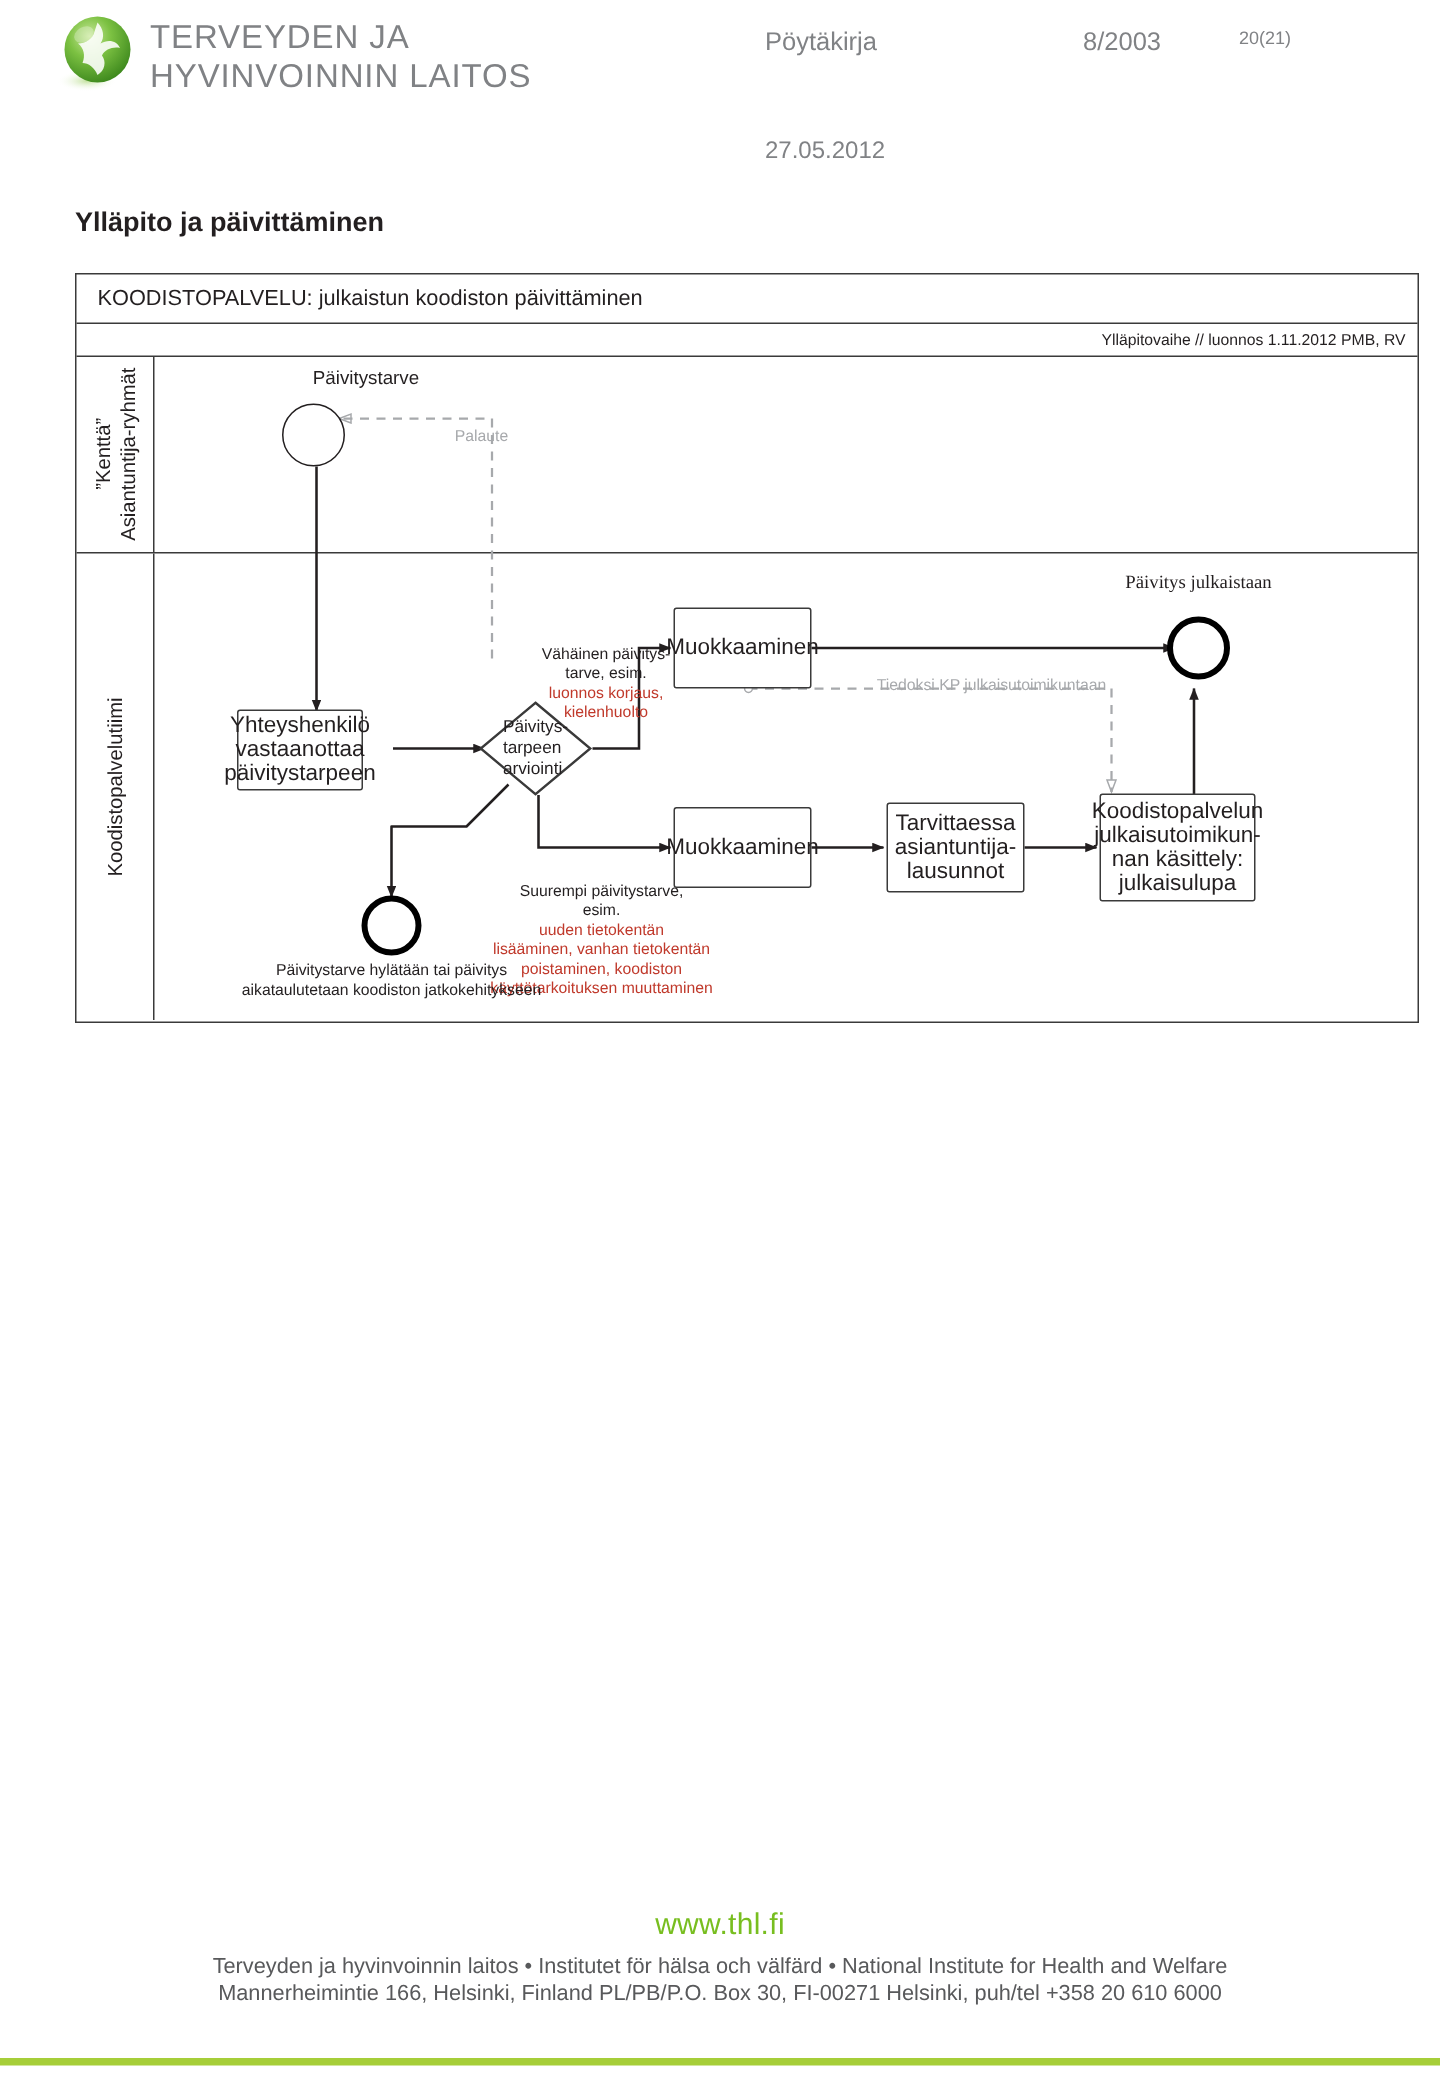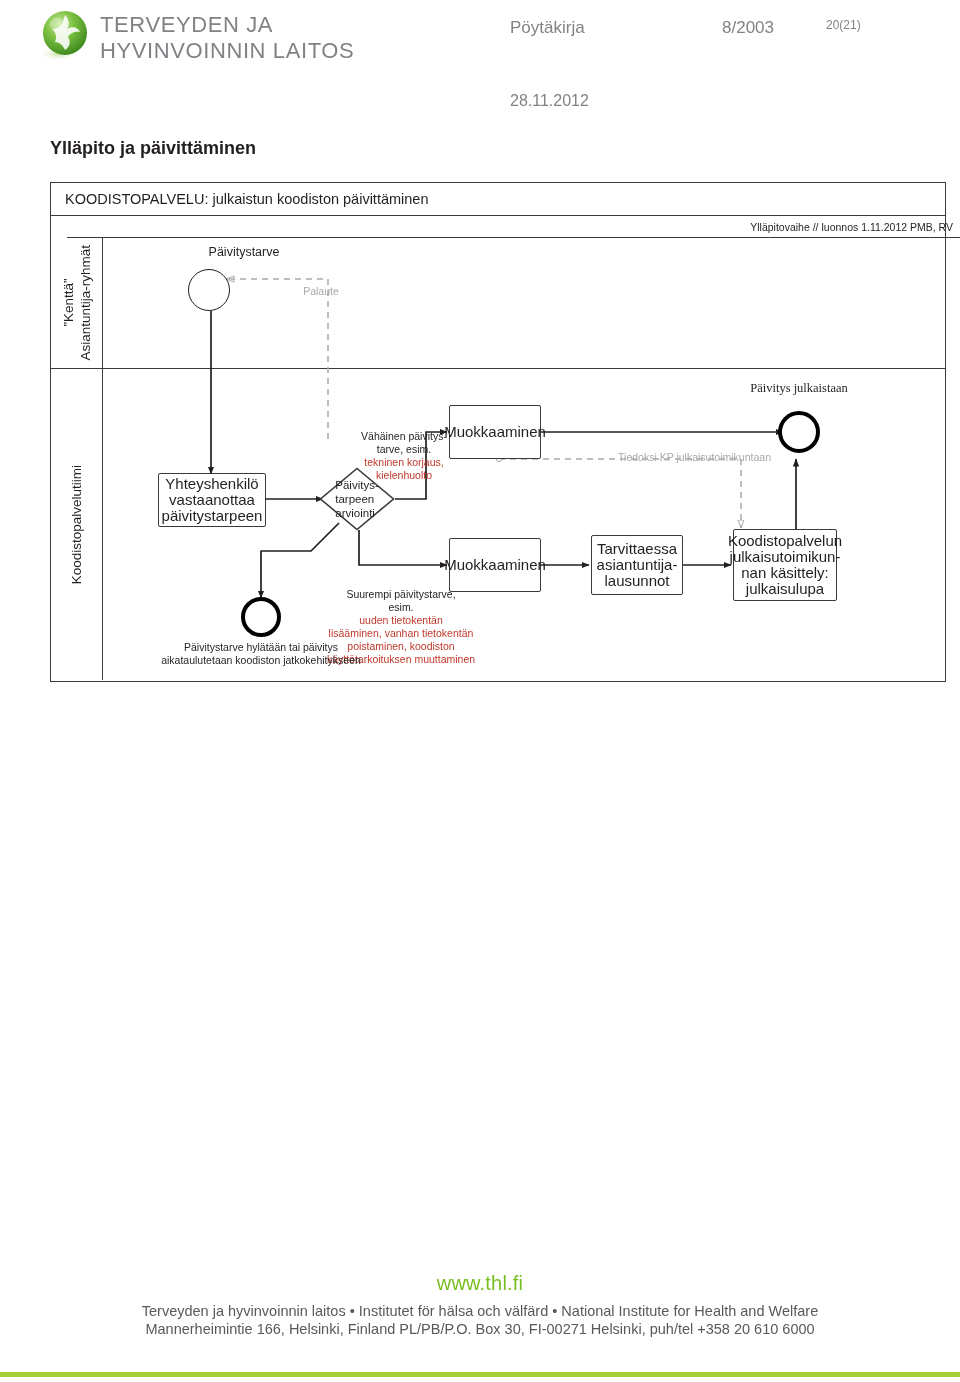--- a/index.html
+++ b/index.html
@@ -89,21 +89,21 @@
     box-sizing: border-box;
   }
   #pool-title-text {
     position: absolute;
     left: 14px; top: 8px;
     font-size: 14.5px;
     color: #231f20;
   }
   #pool-subtitle-row {
     position: absolute;
-    left: 16px; top: 33px;
+    left: 0; top: 33px;
     width: 100%; height: 22px;
     border-bottom: 1.5px solid #3a3a3a;
     box-sizing: border-box;
   }
   #pool-subtitle-text {
     position: absolute;
     right: 8px; top: 5px;
     font-size: 10.5px;
     color: #231f20;
   }
@@ -288,21 +288,21 @@
       <path d="M31 9 C35 13 36 19 33 23 C38 20 44 21 46 26 C41 25 36 27 34 31 C37 35 36 41 31 44 C29 39 25 36 21 36 C23 31 22 26 18 23 C23 23 28 20 29 15 Z" fill="#ffffff" opacity="0.88"></path>
       <ellipse cx="22" cy="17" rx="7" ry="5" fill="#ffffff" opacity="0.28" transform="rotate(-30 22 17)"></ellipse>
     </svg>
   </div>
 
   <div id="logo-wordmark">TERVEYDEN JA
 HYVINVOINNIN LAITOS</div>
   <div id="doc-type">Pöytäkirja</div>
   <div id="doc-issue">8/2003</div>
   <div id="doc-page">20(21)</div>
-  <div id="doc-date">28.11.2012</div>
+  <div id="doc-date">27.05.2012</div>
 </div>
 
 <div id="section-title">Ylläpito ja päivittäminen</div>
 
 <div id="pool">
 
   <div id="pool-title-row">
     <div id="pool-title-text">KOODISTOPALVELU: julkaistun koodiston päivittäminen</div>
   </div>
 
@@ -360,54 +360,54 @@
 
     <path d="M448,276 L690,276 L690,345" fill="none" stroke="#a7a9ac" stroke-width="1.5" stroke-dasharray="6,5" marker-start="url(#msgCircle)" marker-end="url(#arrowOpen)"></path>
   </svg>
 
   <div class="caption" id="cap-start" style="left:128px; top:62px; width:130px;">Päivitystarve</div>
 
   <div class="node event-start" style="left:137px; top:86px; width:42px; height:42px;"></div>
 
   <div class="caption-msg" style="left:210px; top:102px; width:120px;">Palaute</div>
 
-  <div class="node task" style="left:107px; top:290px; width:108px; height:54px;">Yhteyshenkilö
+  <div class="node task" style="left:107px; top:290px; width:84px; height:54px;">Yhteyshenkilö
 vastaanottaa
 päivitystarpeen</div>
 
   <div class="gateway-wrap" style="left:268px; top:284px; width:76px; height:64px;">
     <svg class="gateway-diamond" viewBox="0 0 76 64" preserveAspectRatio="none">
       <polygon points="38,1.5 74.5,32 38,62.5 1.5,32" fill="#ffffff" stroke="#3a3a3a" stroke-width="1.6"></polygon>
     </svg>
     <div class="gateway-text">Päivitys-
 tarpeen
 arviointi</div>
   </div>
 
   <div class="caption-small" style="left:288px; top:234px; width:130px;">
     <span>Vähäinen päivitys-
 tarve, esim.</span>
-    <span class="red">tekninen korjaus,
+    <span class="red">luonnos korjaus,
 kielenhuolto</span>
   </div>
 
   <div class="caption-small" style="left:250px; top:392px; width:200px;">
     <span>Suurempi päivitystarve,
 esim.</span>
     <span class="red">uuden tietokentän
 lisääminen, vanhan tietokentän
 poistaminen, koodiston
 käyttötarkoituksen muuttaminen</span>
   </div>
 
   <div class="node task" style="left:398px; top:222px; width:92px; height:54px;">Muokkaaminen</div>
 
   <div class="node task" style="left:398px; top:355px; width:92px; height:54px;">Muokkaaminen</div>
 
-  <div class="caption-msg" style="left:500px; top:268px; width:220px; text-align:right;">Tiedoksi KP julkaisutoimikuntaan</div>
+  <div class="caption-msg" style="left:500px; top:268px; width:220px; text-align:center;">Tiedoksi KP julkaisutoimikuntaan</div>
 
   <div class="node task" style="left:540px; top:352px; width:92px; height:60px;">Tarvittaessa
 asiantuntija-
 lausunnot</div>
 
   <div class="node task" style="left:682px; top:346px; width:104px; height:72px;">Koodistopalvelun
 julkaisutoimikun-
 nan käsittely:
 julkaisulupa</div>
 

